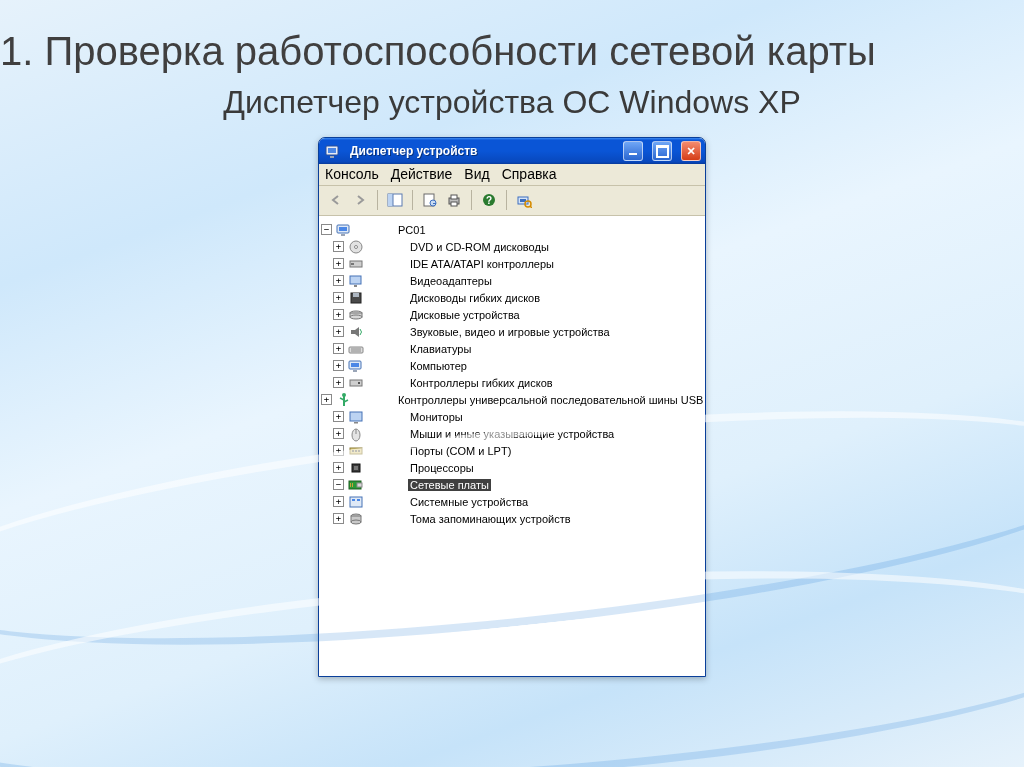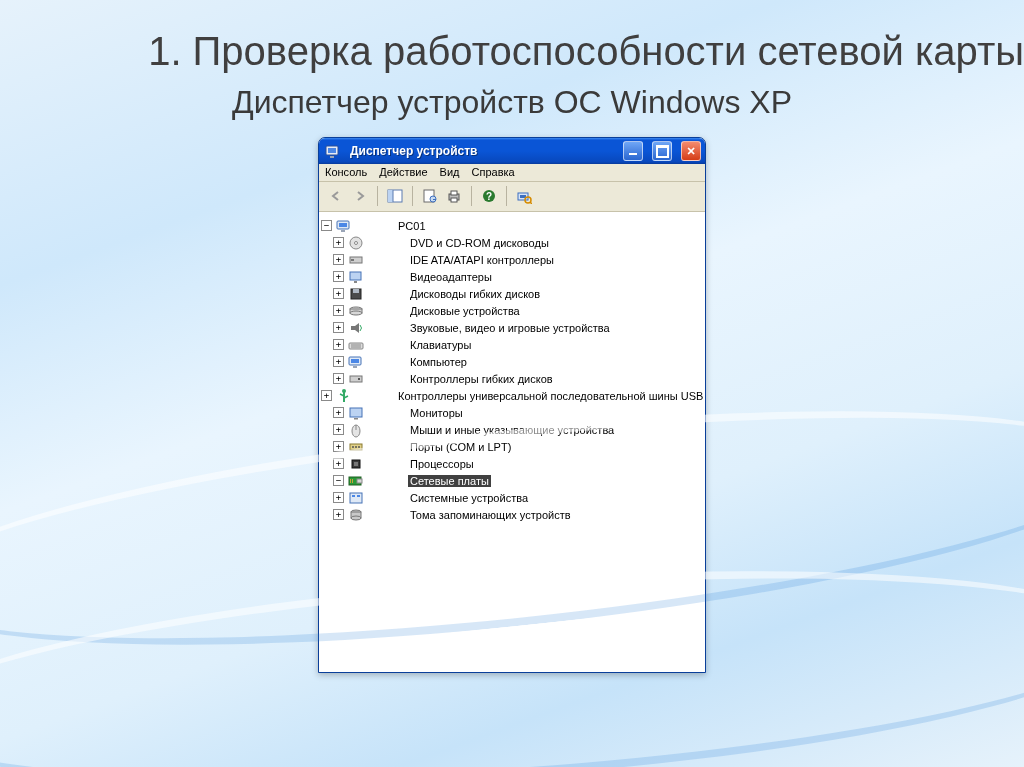--- a/index.html
+++ b/index.html
@@ -14,21 +14,21 @@
     position: absolute; left: -10%; right: -10%;
     height: 180px;
     border-top: 8px solid rgba(255,255,255,.55);
     border-bottom: 8px solid rgba(35,125,210,.18);
     border-radius: 50%;
     pointer-events: none;
   }
   body::before { top: 430px; transform: rotate(-6deg); }
   body::after  { top: 580px; transform: rotate(-4deg); }
 
-  .slide-title { text-align: right; font-size: 40px; font-weight: 400; color: #403f3f; margin-top: 28px; line-height: 1.15; }
+  .slide-title { text-align: left; font-size: 40px; font-weight: 400; color: #403f3f; margin-top: 28px; line-height: 1.15; }
   .slide-subtitle { text-align: center; font-size: 32px; font-weight: 400; color: #3a3a3a; margin-top: 10px; }
 
   .window {
     width: 388px;
     margin: 16px auto 0;
     border: 1px solid #0a3f9a;
     border-radius: 7px 7px 0 0;
     background: #ece9d8;
     box-shadow: 0 2px 6px rgba(0,0,0,.25);
     overflow: hidden;
@@ -48,21 +48,21 @@
     border: 1px solid rgba(255,255,255,.6);
   }
   .win-btn.blue { background: linear-gradient(#6fa6f6, #2a66d0); }
   .win-btn.red  { background: linear-gradient(#f48b6f, #d53d17); }
   .win-btn.min::before { content:""; width:8px; height:2px; background:#fff; display:block; margin-top:6px;}
   .win-btn.max::before { content:""; width:9px; height:8px; border:2px solid #fff; border-top-width:3px; display:block;}
   .win-btn.close::before { content:"✕"; font-size:11px; line-height:1;}
 
   .menubar {
     background: #ece9d8;
-    font-size: 11px;
+    font-size: 14px;
     padding: 2px 6px 3px;
     border-bottom: 1px solid #c7c2aa;
     display: flex; gap: 12px;
   }
   .menubar span { cursor: default; }
 
   .toolbar {
     background: #ece9d8;
     padding: 3px 6px 4px;
     display: flex; align-items: center; gap: 2px;
@@ -95,21 +95,21 @@
   .node.selected .lbl { background:#404040; color:#fff; }
   .spacer { display:inline-block; }
 
   
   svg { display:block; }
 </style>
 </head>
 <body>
 
 <h1 class="slide-title">1. Проверка  работоспособности сетевой карты</h1>
-<h2 class="slide-subtitle">Диспетчер устройств ОС Windows XP</h2>
+<h2 class="slide-subtitle">Диспетчер устройства ОС Windows XP</h2>
 
 <div class="window">
   <div class="titlebar">
     <span class="app-icon">
       <svg viewBox="0 0 16 16">
           <rect x="1" y="3" width="12" height="9" rx="1" fill="#e7ecf6" stroke="#2a4e97"></rect>
           <rect x="3" y="5" width="8" height="5" fill="#4b87e6"></rect>
           <rect x="5" y="13" width="4" height="2" fill="#9aa5b7"></rect>
         </svg>
     </span>

